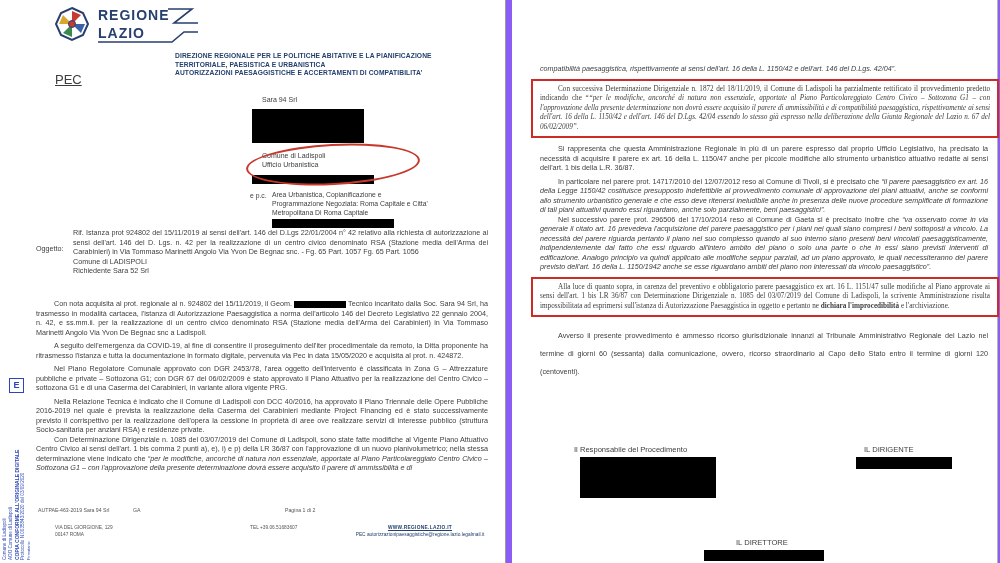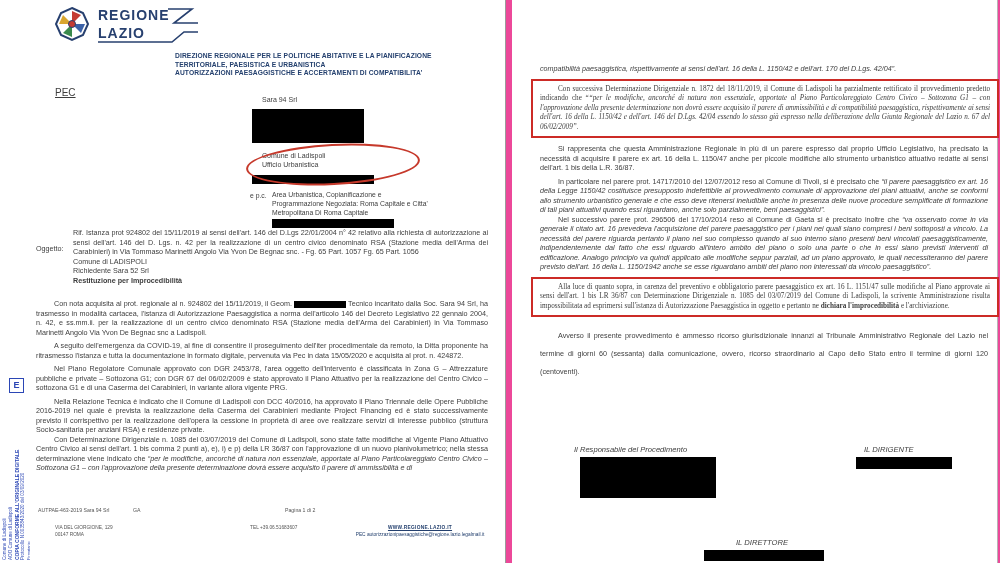--- a/index.html
+++ b/index.html
@@ -1,36 +1,36 @@
 <!DOCTYPE html>
 <html><head>
 <meta charset="utf-8">
 <style>
   html,body{margin:0;padding:0;background:#ffffff;}
-  .canvas{position:relative;width:1000px;height:563px;background:#ec4899;overflow:hidden;
+  .canvas{position:relative;width:1000px;height:563px;background:#8b5cf6;overflow:hidden;
           font-family:"Liberation Sans",sans-serif;color:#3d3d3d;}
   .page{position:absolute;top:0;height:563px;background:#ffffff;}
   #page-left{left:0;width:505px;border-right:1px solid #9a9a9a;}
   #page-right{left:512px;width:485px;border-right:1px solid #b5b5b5;}
 
   
   .body-text{font-size:7.2px;line-height:9.5px;text-align:justify;color:#3d3d3d;}
   .para{margin:0 0 4px 0;text-indent:18px;}
   .no-indent{text-indent:0;}
   .it{font-style:italic;}
   .bd{font-weight:bold;}
   .red-underline{text-decoration-color:#c23527;text-decoration-thickness:1.4px;text-underline-offset:2px;}
 
   
   .logo{position:absolute;left:52px;top:5px;width:150px;height:48px;}
 
   
   .dir-header{position:absolute;left:175px;top:52px;width:330px;font-size:6.7px;line-height:8.6px;
               color:#24406e;font-weight:bold;letter-spacing:.1px;}
-  .pec{position:absolute;left:55px;top:87px;font-size:10px;color:#3d3d3d;text-decoration:underline;}
+  .pec{position:absolute;left:55px;top:72px;font-size:13px;color:#3d3d3d;text-decoration:underline;}
 
   
   .recipients{position:absolute;left:250px;top:95px;width:200px;font-size:7px;line-height:9px;}
   .to-name{margin-left:12px;margin-bottom:5px;}
   .redact{background:#000;display:block;}
   .redact-inline{background:#000;display:inline-block;height:7px;width:52px;vertical-align:middle;}
   .circled-wrap{position:relative;margin:8px 0 2px 12px;width:160px;}
   .red-ellipse{position:absolute;left:-16px;top:-7px;width:170px;height:37px;border:2px solid #c6392b;
                border-radius:50%;transform:rotate(-3deg);}
   .cc-block{display:flex;margin-top:7px;}
@@ -66,21 +66,21 @@
   .fcol2{left:195px;}
   .fcol3{left:300px;width:130px;text-align:center;}
   .weblink{color:#24406e;font-weight:bold;text-decoration:underline;letter-spacing:.3px;}
   .pecline{color:#24406e;}
 
   
   .right-body{position:absolute;left:28px;top:64px;width:448px;}
   .redbox{border:2px solid #cc2b26;padding:4px 7px;margin:5px 0 6px -9px;width:450px;font-family:Liberation Serif, serif;}
   .avverso{line-height:18px;margin-top:10px;}
 
-  .sig-label{font-size:7.6px;color:#3d3d3d;font-style:italic;}
+  .sig-label{font-size:7.6px;color:#3d3d3d;}
   .sig-resp-label{position:absolute;left:62px;top:445px;}
   .sig-resp-box{position:absolute;left:68px;top:457px;width:136px;height:41px;}
   .sig-dirig-label{position:absolute;left:352px;top:445px;}
   .sig-dirig-box{position:absolute;left:344px;top:457px;width:96px;height:12px;}
   .sig-dirett-label{position:absolute;left:224px;top:538px;}
   .sig-dirett-box{position:absolute;left:192px;top:550px;width:120px;height:11px;}
 </style>
 </head>
 <body>
 
@@ -130,21 +130,20 @@
       </div>
       <div class="redact" style="width:122px;height:9px;margin-left:22px;margin-top:2px;"></div>
     </div>
 
     <div class="oggetto body-text">
       <div class="oggetto-row">
         <span class="oggetto-label">Oggetto:</span>
         <span>Rif. Istanza prot 924802 del 15/11/2019 ai sensi dell'art. 146 del D.Lgs 22/01/2004 n° 42 relativo alla richiesta di autorizzazione ai sensi dell'art. 146 del D. Lgs. n. 42 per la realizzazione di un centro civico denominato RSA (Stazione media dell'Arma dei Carabinieri) in Via Tommaso Marinetti Angolo Via Yvon De Begnac snc. - Fg. 65 Part. 1057 Fg. 65 Part. 1056</span>
         <div>Comune di LADISPOLI</div>
         <div>Richiedente Sara 52 Srl</div>
-        <div class="bd">Restituzione per Improcedibilità</div>
       </div>
     </div>
 
     <div class="left-body body-text">
       <p class="para">
         <span>Con nota acquisita al prot. regionale al n. 924802 del 15/11/2019, il Geom. </span><span class="redact-inline"></span><span> Tecnico incaritato dalla Soc. Sara 94 Srl, ha trasmesso in modalità cartacea, l'istanza di Autorizzazione Paesaggistica a norma dell'articolo 146 del Decreto Legislativo 22 gennaio 2004, n. 42, e ss.mm.ii. </span><span class="red-underline">per la realizzazione di un centro civico denominato RSA (Stazione media dell'Arma dei Carabinieri) in Via Tommaso Marinetti Angolo Via Yvon De Begnac snc a Ladispoli.</span>
       </p>
       <p class="para">A seguito dell'emergenza da COVID-19, al fine di consentire il proseguimento dell'iter procedimentale da remoto, la Ditta proponente ha ritrasmesso l'istanza e tutta la documentazione in formato digitale, pervenuta via Pec in data 15/05/2020 e acquisita al prot. n. 424872.</p>
       <p class="para">Nel Piano Regolatore Comunale approvato con DGR 2453/78, l'area oggetto dell'intervento è classificata in Zona G – Attrezzature pubbliche e private – Sottozona G1; con DGR 67 del 06/02/2009 è stato approvato il Piano Attuativo per la realizzazione del Centro Civico – sottozona G1 e di una Caserma dei Carabinieri, in variante allora vigente PRG.</p>
       <p class="para" style="margin-bottom:0;">Nella Relazione Tecnica è indicato che il Comune di Ladispoli con DCC 40/2016, ha approvato il Piano Triennale delle Opere Pubbliche 2016-2019 nel quale è prevista la realizzazione della Caserma dei Carabinieri mediante Project Financing ed è stato successivamente previsto il corrispettivo per la realizzazione dell'opera la cessione in proprietà di aree ove realizzare servizi di interesse pubblico (struttura Socio-sanitaria per anziani RSA) e residenze private.</p>
@@ -178,21 +177,21 @@
       <div class="fcol fcol3">
         <div class="weblink">WWW.REGIONE.LAZIO.IT</div>
         <div class="pecline">PEC autorizzazionipaesaggistiche@regione.lazio.legalmail.it</div>
       </div>
     </div>
   </div>
 
   <div class="page" id="page-right">
 
     <div class="right-body body-text">
-      <p class="para no-indent it">compatibilità paesaggistica, rispettivamente ai sensi dell'art. 16 della L. 1150/42 e dell'art. 170 del D.Lgs. 42/04”.</p>
+      <p class="para no-indent it">compatibilità paesaggistica, rispettivamente ai sensi dell'art. 16 della L. 1150/42 e dell'art. 146 del D.Lgs. 42/04”.</p>
 
       <div class="redbox">
         <p class="para" style="margin:0;">
           <span>Con successiva Determinazione Dirigenziale n. 1872 del 18/11/2019, il Comune di Ladispoli ha parzialmente rettificato il provvedimento predetto indicando che “</span><span class="it">“per le modifiche, ancorché di natura non essenziale, apportate al Piano Particolareggiato Centro Civico – Sottozona G1 – con l'approvazione della presente determinazione non dovrà essere acquisito il parere di ammissibilità e di compatibilità paesaggistica, rispettivamente ai sensi dell'art. 16 della L. 1150/42 e dell'art. 146 del D.Lgs. 42/04 essendo lo stesso già espresso nella deliberazione della Giunta Regionale del Lazio n. 67 del 06/02/2009”.</span>
         </p>
       </div>
 
       <p class="para">
         <span class="red-underline">Si rappresenta che questa Amministrazione Regionale in più di un parere espresso dal proprio Ufficio Legislativo, ha precisato la necessità di acquisire il parere ex art. 16 della L. 1150/47 anche per piccole modifiche</span><span> allo strumento urbanistico attuativo redatte ai sensi dell'art. 1 bis della L.R. 36/87.</span>
       </p>

